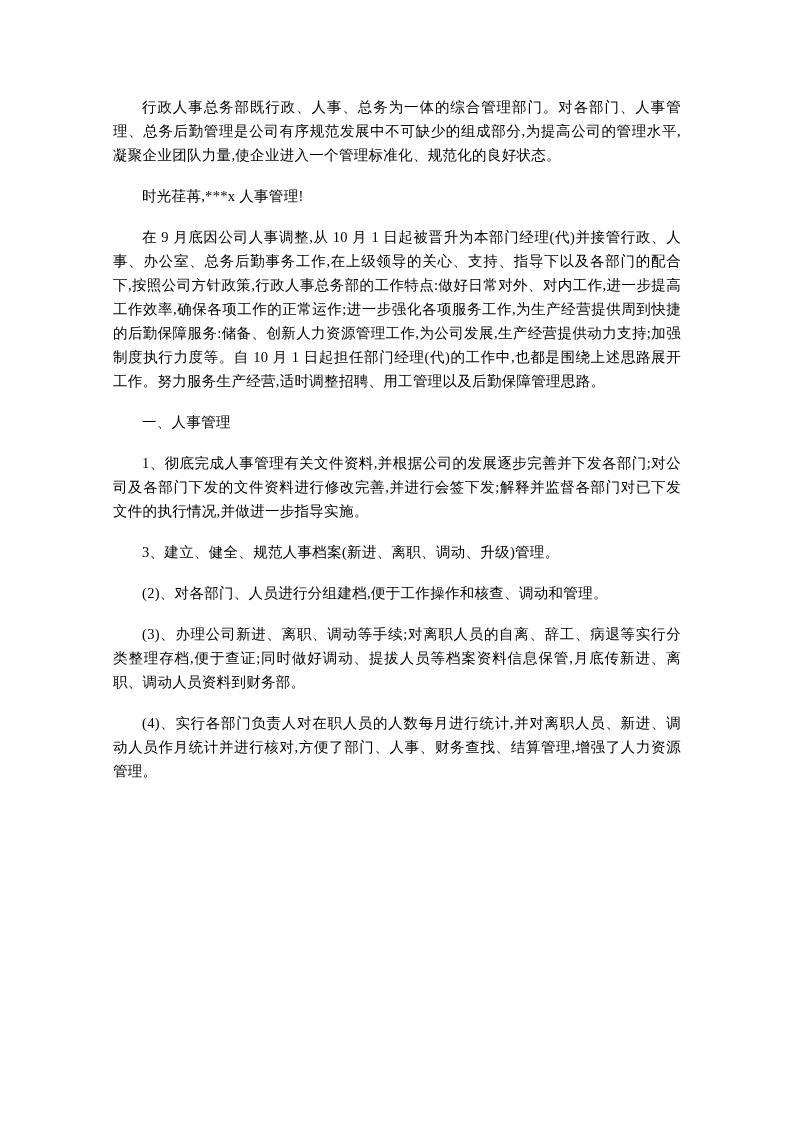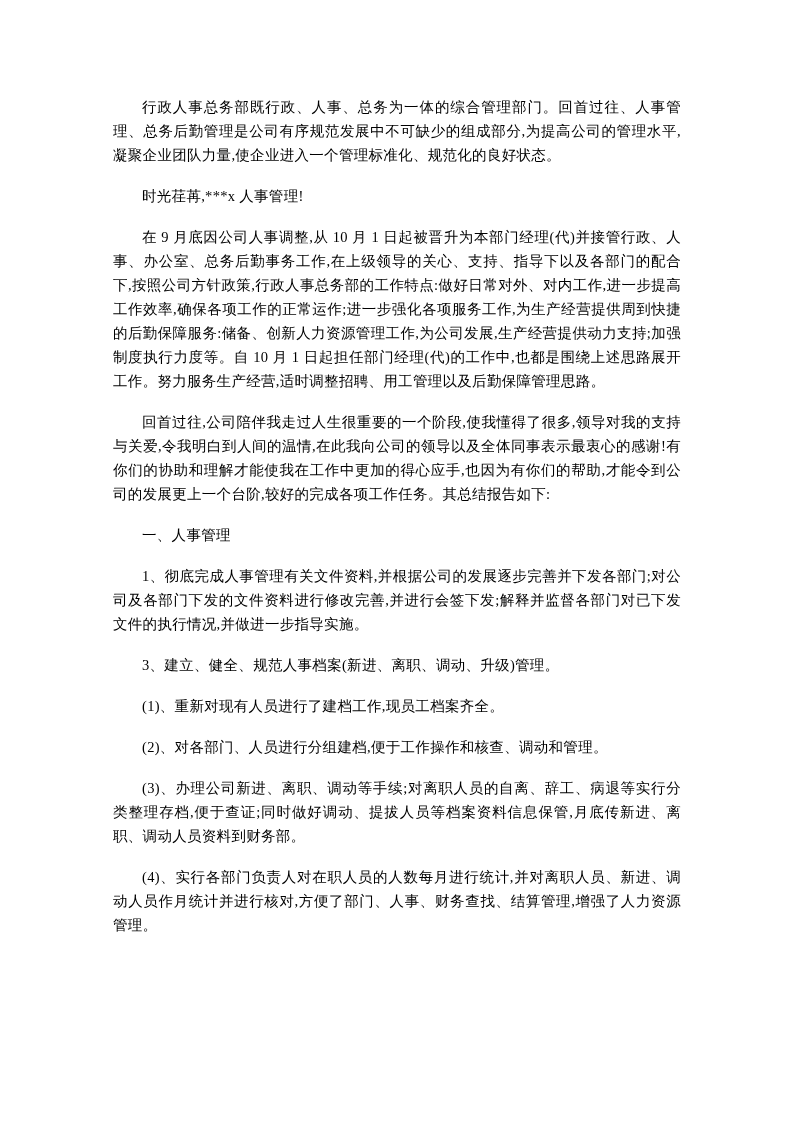--- a/index.html
+++ b/index.html
@@ -27,25 +27,23 @@
     text-align: justify;
     word-break: break-all;
     letter-spacing: 0.3px;
   }
 </style>
 </head>
 <body>
 
 <div class="page">
   <div class="doc">
-    <p>行政人事总务部既行政、人事、总务为一体的综合管理部门。回首过往、人事管理、总务后勤管理是公司有序规范发展中不可缺少的组成部分,为提高公司的管理水平,凝聚企业团队力量,使企业进入一个管理标准化、规范化的良好状态。</p>
+    <p>行政人事总务部既行政、人事、总务为一体的综合管理部门。对各部门、人事管理、总务后勤管理是公司有序规范发展中不可缺少的组成部分,为提高公司的管理水平,凝聚企业团队力量,使企业进入一个管理标准化、规范化的良好状态。</p>
     <p>时光荏苒,***x 人事管理!</p>
     <p>在 9 月底因公司人事调整,从 10 月 1 日起被晋升为本部门经理(代)并接管行政、人事、办公室、总务后勤事务工作,在上级领导的关心、支持、指导下以及各部门的配合下,按照公司方针政策,行政人事总务部的工作特点:做好日常对外、对内工作,进一步提高工作效率,确保各项工作的正常运作;进一步强化各项服务工作,为生产经营提供周到快捷的后勤保障服务:储备、创新人力资源管理工作,为公司发展,生产经营提供动力支持;加强制度执行力度等。自 10 月 1 日起担任部门经理(代)的工作中,也都是围绕上述思路展开工作。努力服务生产经营,适时调整招聘、用工管理以及后勤保障管理思路。</p>
-    <p>回首过往,公司陪伴我走过人生很重要的一个阶段,使我懂得了很多,领导对我的支持与关爱,令我明白到人间的温情,在此我向公司的领导以及全体同事表示最衷心的感谢!有你们的协助和理解才能使我在工作中更加的得心应手,也因为有你们的帮助,才能令到公司的发展更上一个台阶,较好的完成各项工作任务。其总结报告如下:</p>
     <p>一、人事管理</p>
     <p>1、彻底完成人事管理有关文件资料,并根据公司的发展逐步完善并下发各部门;对公司及各部门下发的文件资料进行修改完善,并进行会签下发;解释并监督各部门对已下发文件的执行情况,并做进一步指导实施。</p>
     <p>3、建立、健全、规范人事档案(新进、离职、调动、升级)管理。</p>
-    <p>(1)、重新对现有人员进行了建档工作,现员工档案齐全。</p>
     <p>(2)、对各部门、人员进行分组建档,便于工作操作和核查、调动和管理。</p>
     <p>(3)、办理公司新进、离职、调动等手续;对离职人员的自离、辞工、病退等实行分类整理存档,便于查证;同时做好调动、提拔人员等档案资料信息保管,月底传新进、离职、调动人员资料到财务部。</p>
     <p>(4)、实行各部门负责人对在职人员的人数每月进行统计,并对离职人员、新进、调动人员作月统计并进行核对,方便了部门、人事、财务查找、结算管理,增强了人力资源管理。</p>
   </div>
 </div>
 
 </body></html>

